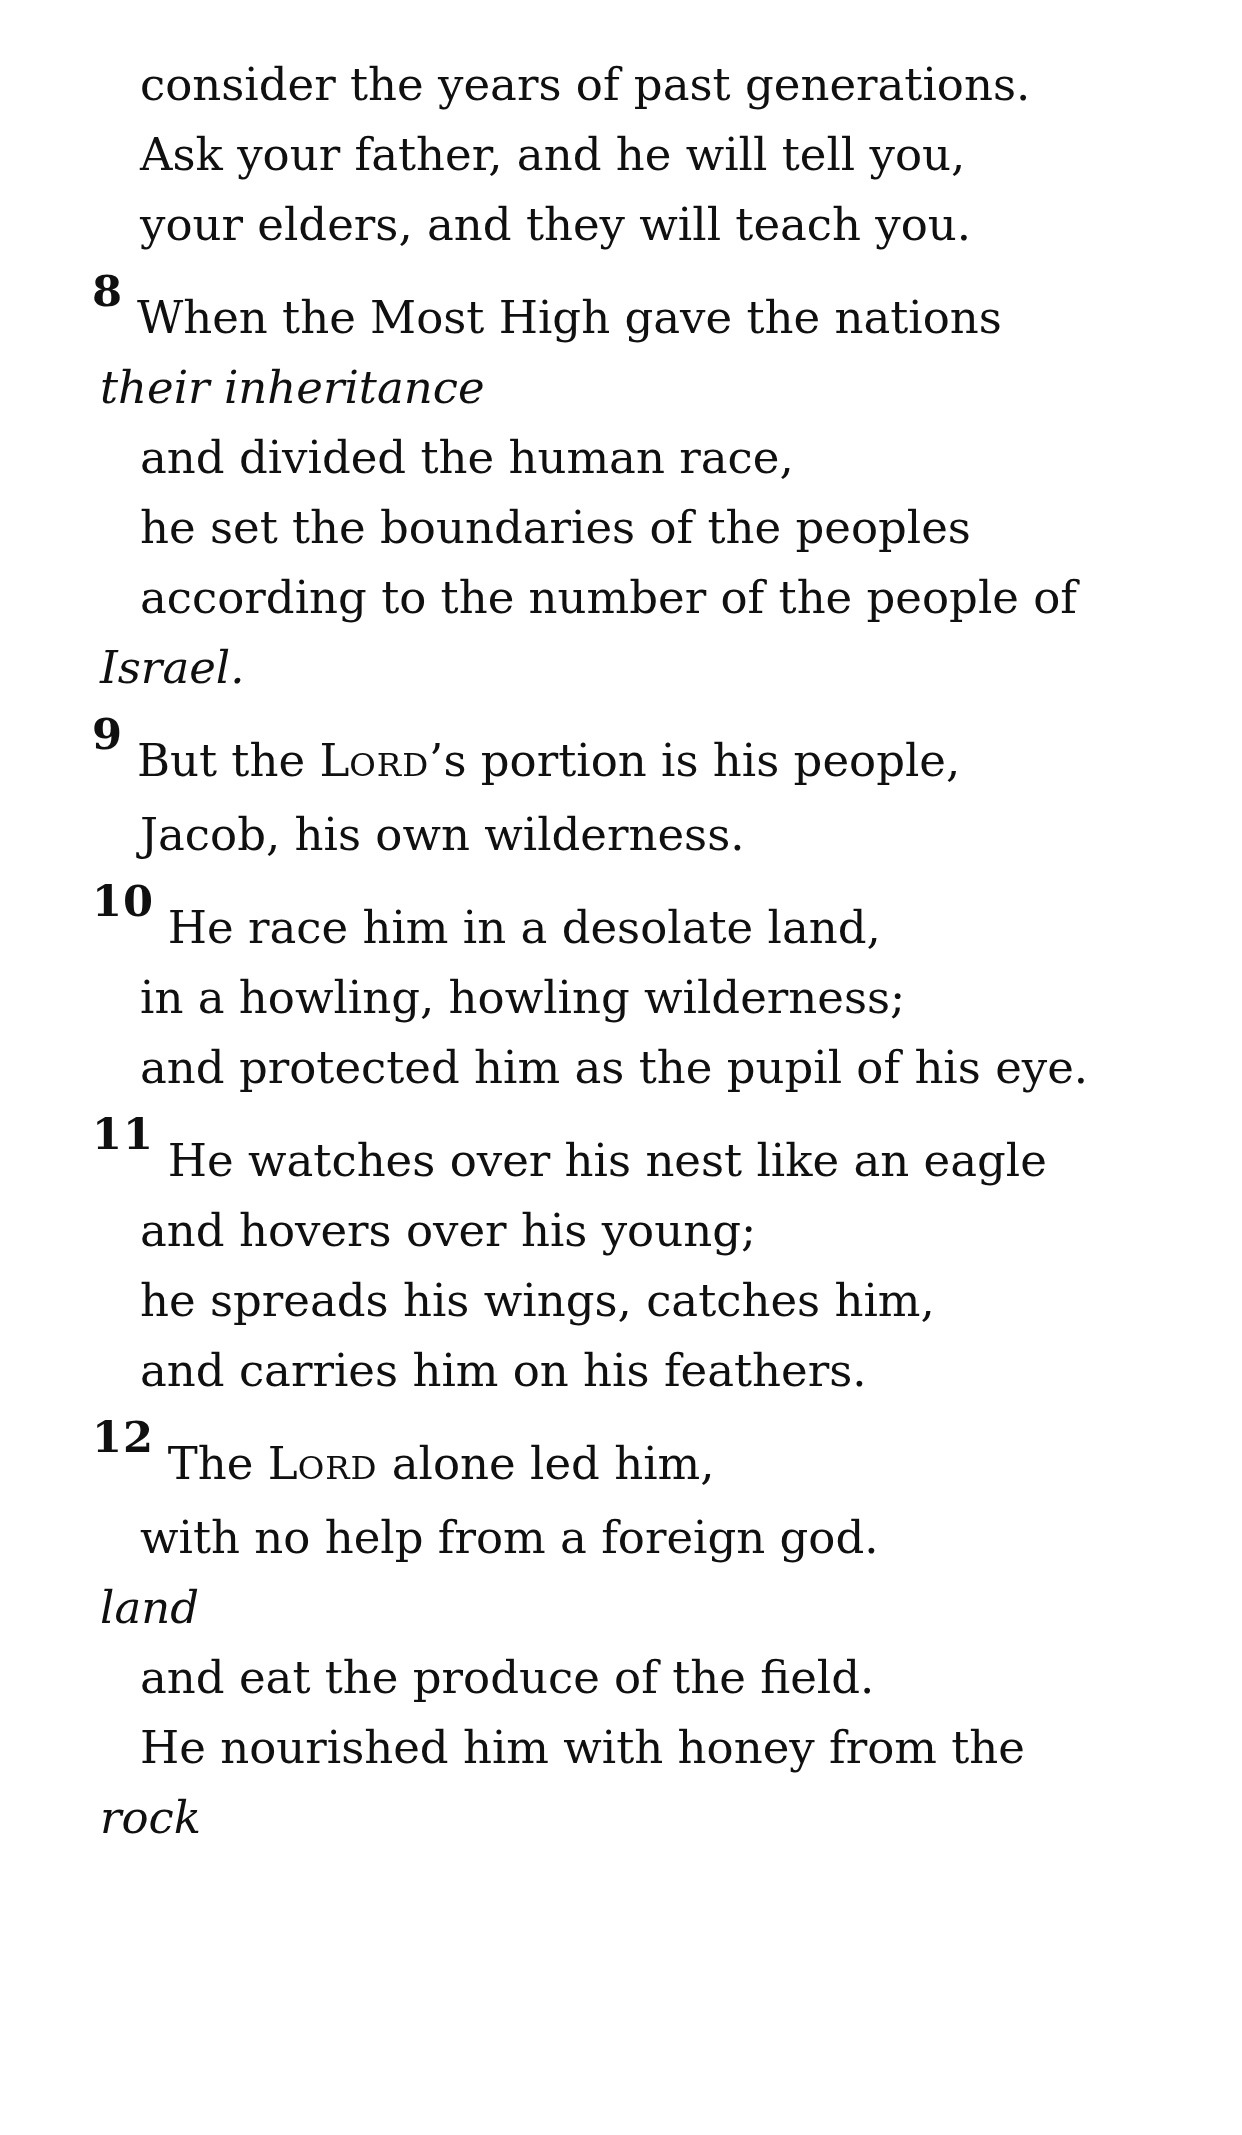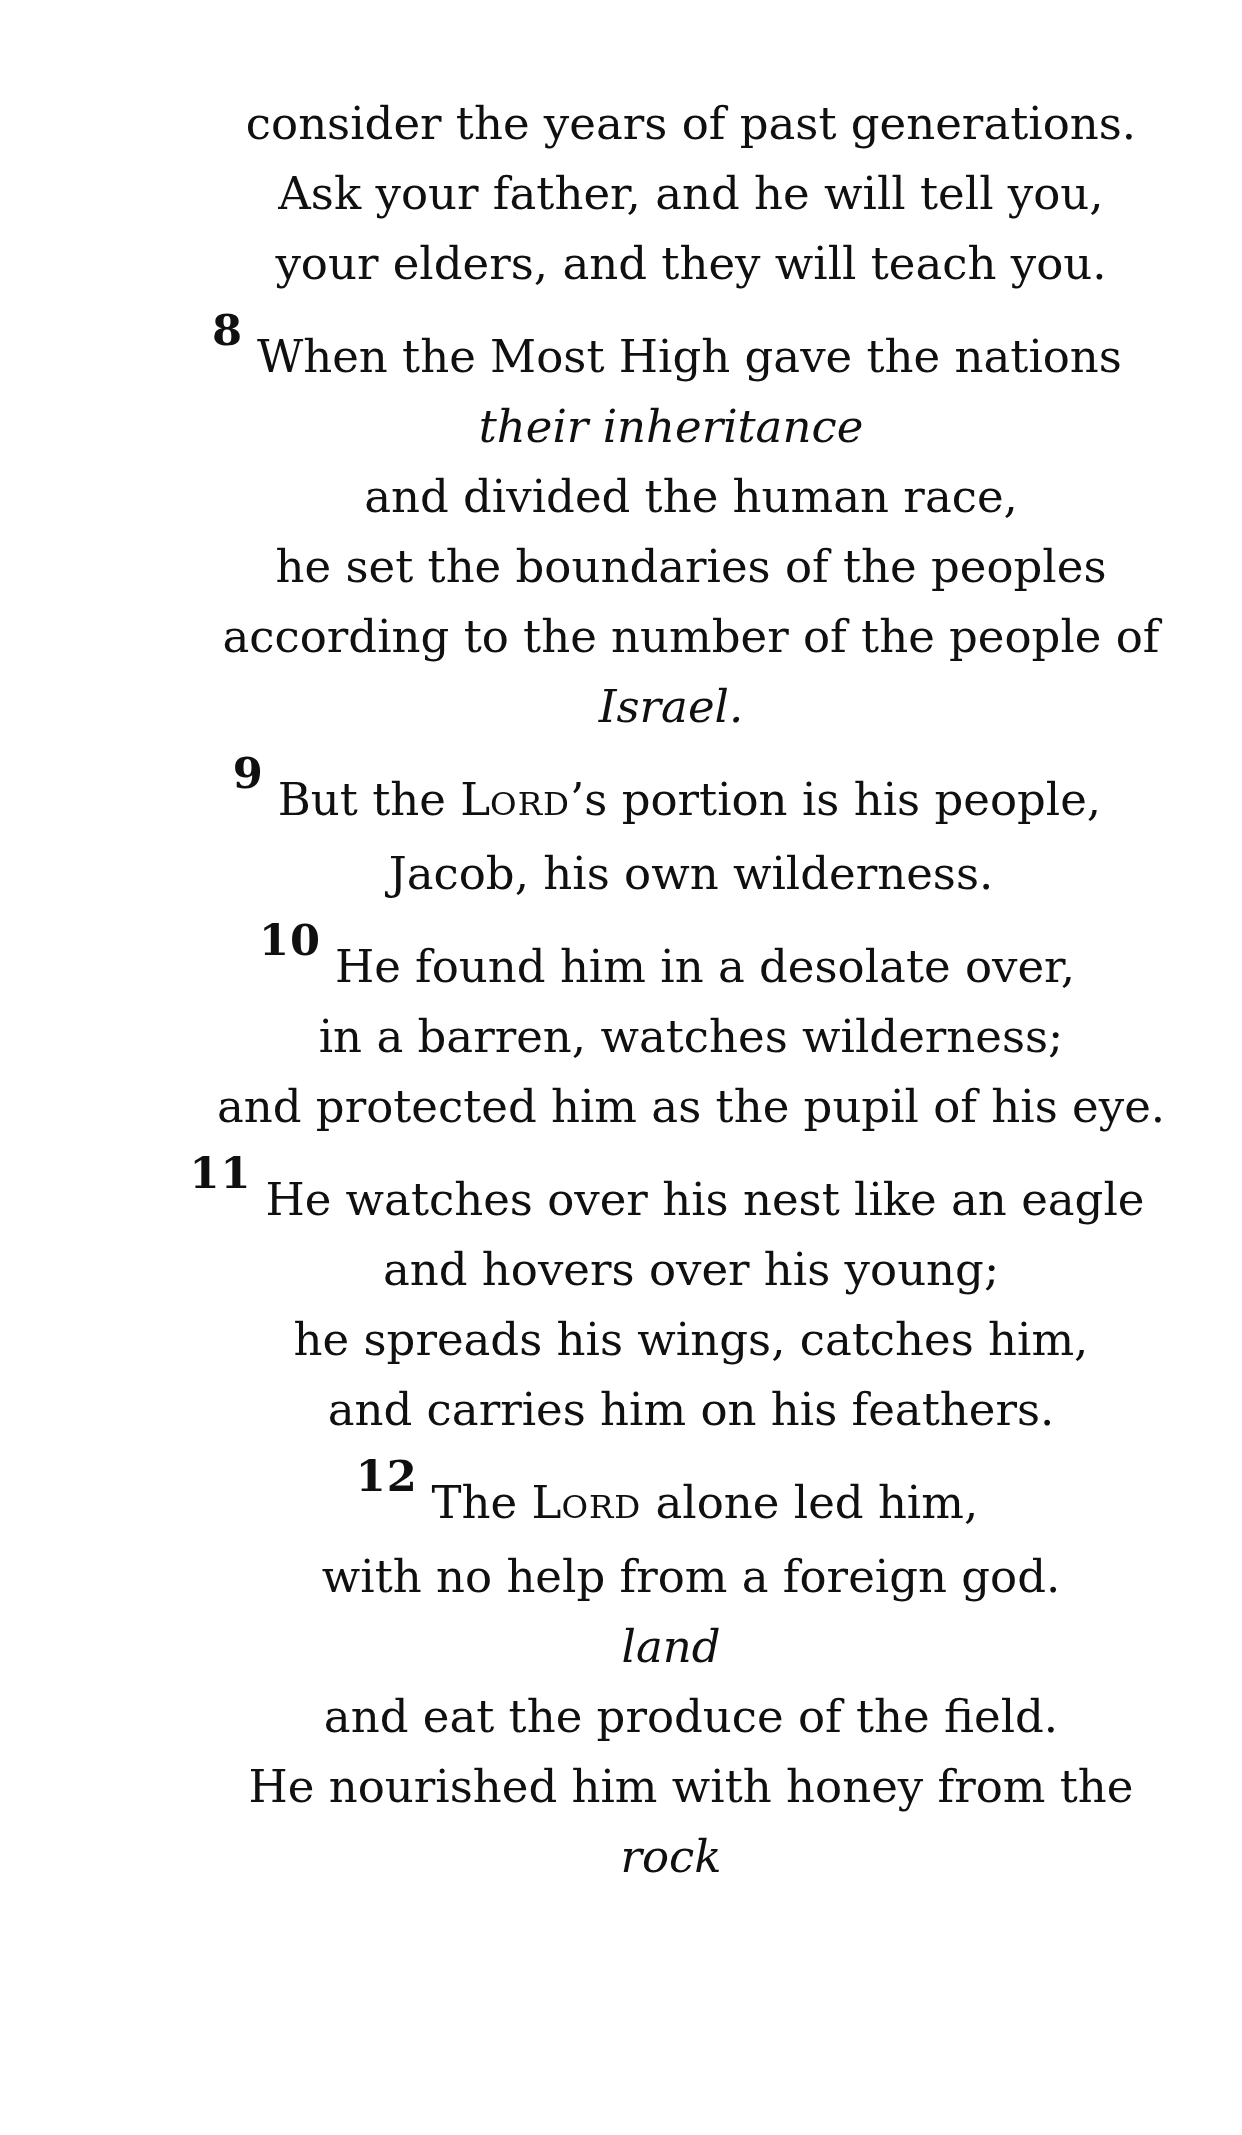--- a/index.html
+++ b/index.html
@@ -9,22 +9,21 @@
   body {
     width: 1242px;
     height: 2135px;
     background: #ffffff;
     overflow: hidden;
     font-family: "DejaVu Serif", "Liberation Serif", serif;
     font-size: 45px;
     color: #101010;
   }
   .scripture {
-    padding-top: 89px;
-    text-align: center;
+    padding-top: 50px;
   }
   .line {
     line-height: 70px;
     padding-left: 140px;
     white-space: nowrap;
   }
   .line--cont {
     padding-left: 100px;
     font-style: italic;
   }
@@ -53,22 +52,22 @@
     <div class="line"><span>Ask your father, and he will tell you,</span></div>
     <div class="line"><span>your elders, and they will teach you.</span></div>
     <div class="line line--verse"><span class="vnum">8</span><span>When the Most High gave the nations</span></div>
     <div class="line line--cont"><span>their inheritance</span></div>
     <div class="line"><span>and divided the human race,</span></div>
     <div class="line"><span>he set the boundaries of the peoples</span></div>
     <div class="line"><span>according to the number of the people of</span></div>
     <div class="line line--cont"><span>Israel.</span></div>
     <div class="line line--verse"><span class="vnum">9</span><span>But the </span><span>L<span class="sc-rest">ORD</span></span><span>’s portion is his people,</span></div>
     <div class="line"><span>Jacob, his own wilderness.</span></div>
-    <div class="line line--verse"><span class="vnum">10</span><span>He found him in a desolate over,</span></div>
-    <div class="line"><span>in a barren, watches wilderness;</span></div>
+    <div class="line line--verse"><span class="vnum">10</span><span>He race him in a desolate land,</span></div>
+    <div class="line"><span>in a howling, howling wilderness;</span></div>
     <div class="line"><span>and protected him as the pupil of his eye.</span></div>
     <div class="line line--verse"><span class="vnum">11</span><span>He watches over his nest like an eagle</span></div>
     <div class="line"><span>and hovers over his young;</span></div>
     <div class="line"><span>he spreads his wings, catches him,</span></div>
     <div class="line"><span>and carries him on his feathers.</span></div>
     <div class="line line--verse"><span class="vnum">12</span><span>The </span><span>L<span class="sc-rest">ORD</span></span><span> alone led him,</span></div>
     <div class="line"><span>with no help from a foreign god.</span></div>
     <div class="line line--cont"><span>land</span></div>
     <div class="line"><span>and eat the produce of the field.</span></div>
     <div class="line"><span>He nourished him with honey from the</span></div>

